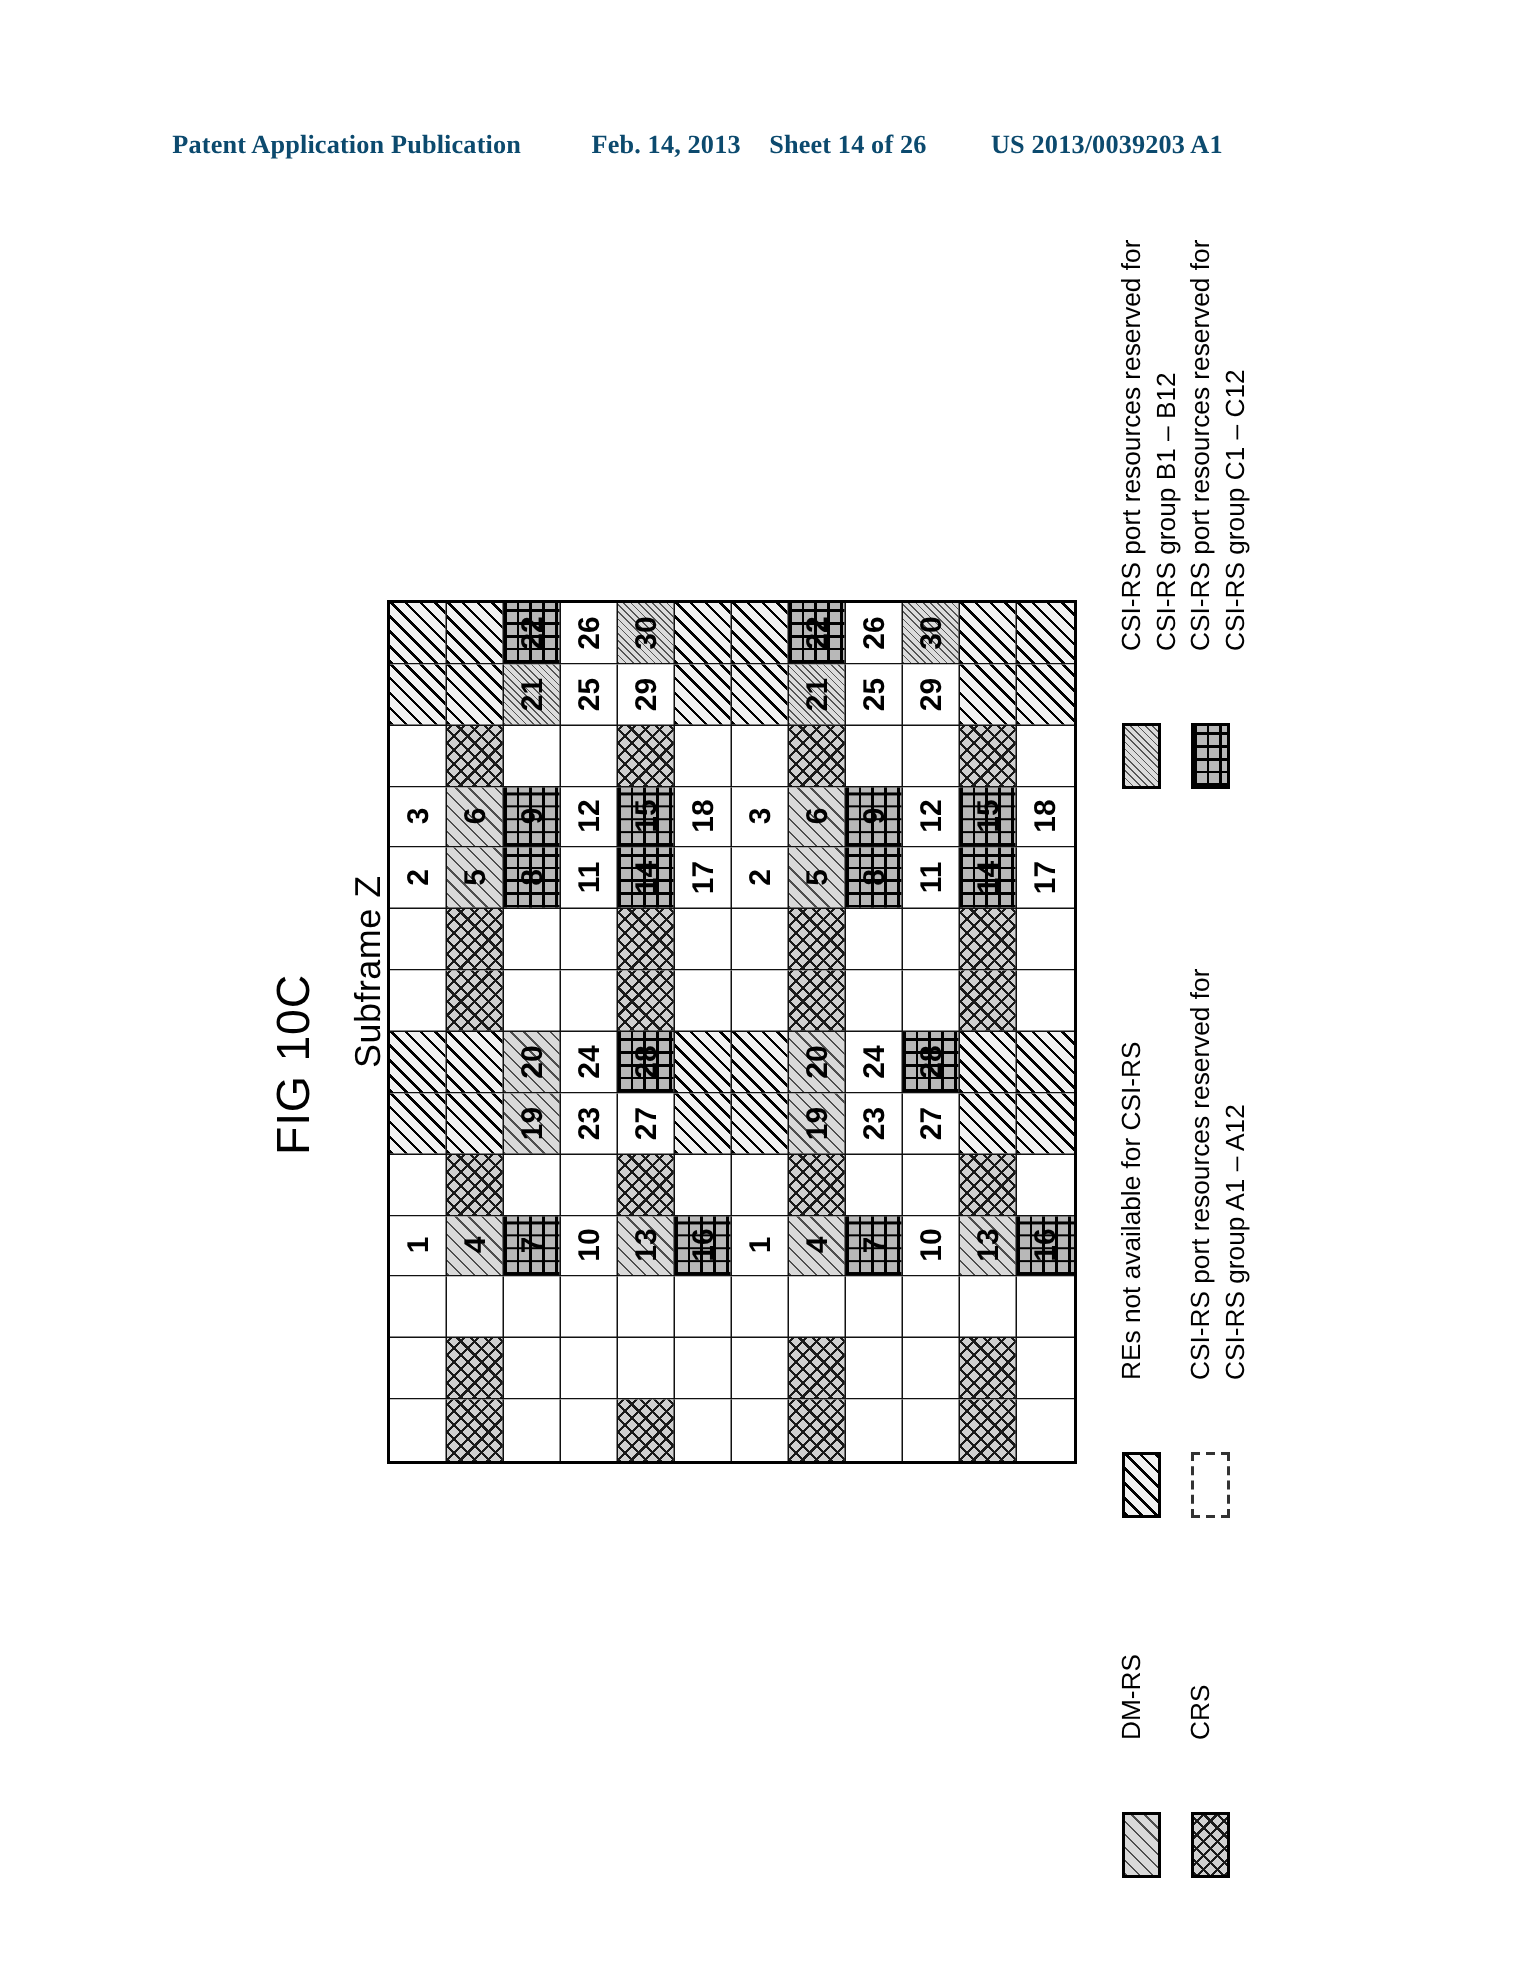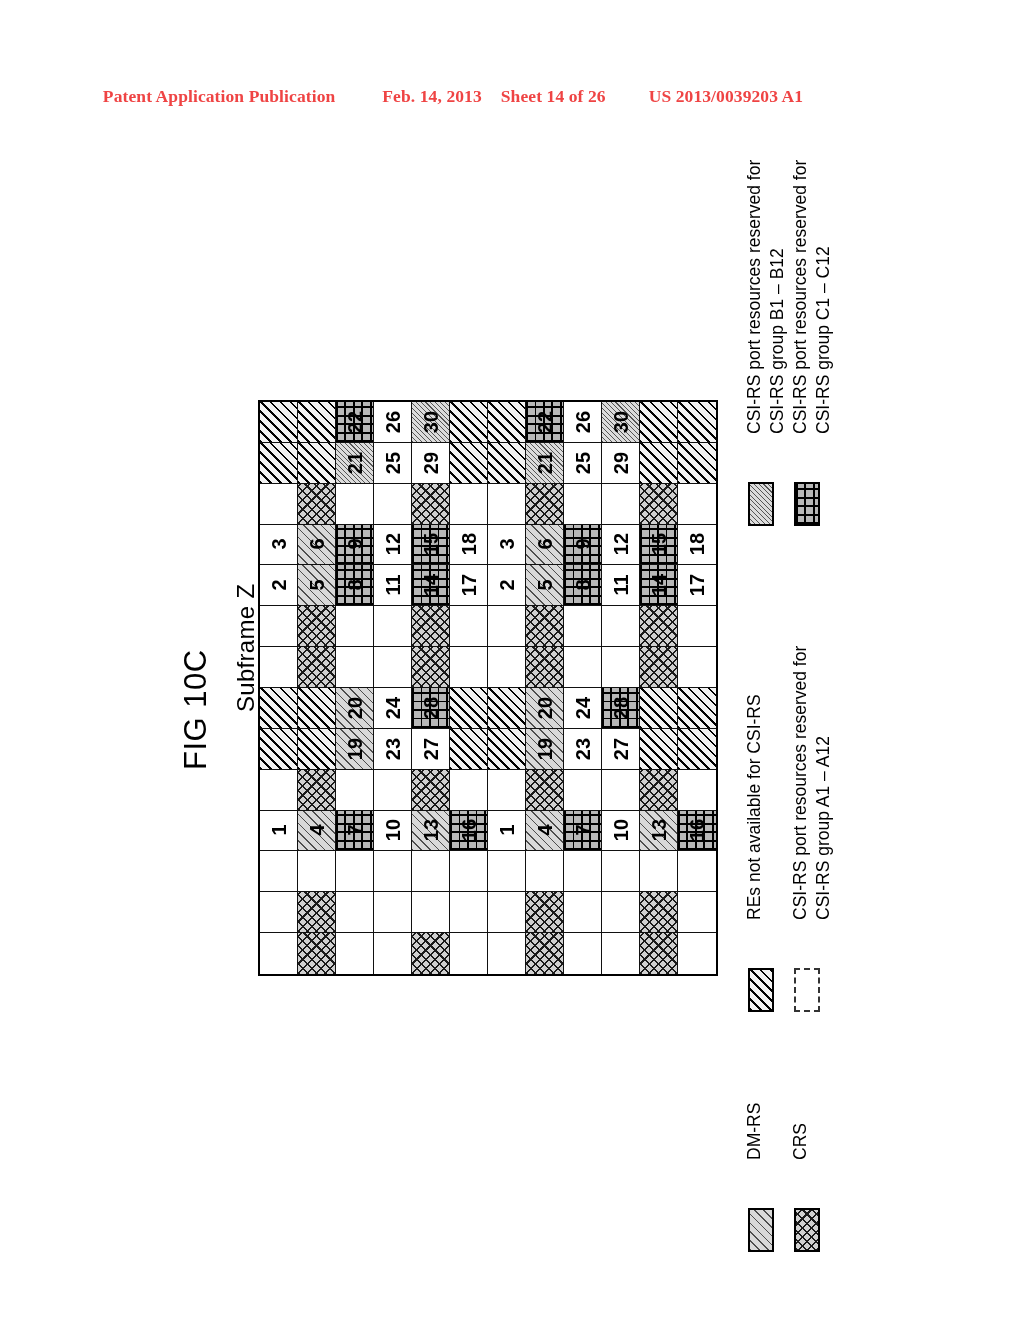--- a/index.html
+++ b/index.html
@@ -8,26 +8,26 @@
     width:1024px;height:1320px;
     background:#ffffff;
     font-family:"Liberation Serif", serif;
     position:relative;
     overflow:hidden;
   }
 
   
   .pub-header{
     position:absolute;
-    top:86px; left:0; width:906px;
+    top:86px; left:12px; width:906px;
     text-align:center;
     font-family:"Liberation Serif", serif;
     font-weight:bold;
     font-size:17.5px;
-    color:#ef4444;
+    color:#0c4a6e;
     letter-spacing:.1px;
     white-space:nowrap;
   }
   .pub-header span{display:inline-block;vertical-align:baseline;}
   .hdr-gap1{width:38px;}
   .hdr-gap2{width:10px;}
   .hdr-gap3{width:34px;}
 
   
   .rot{

